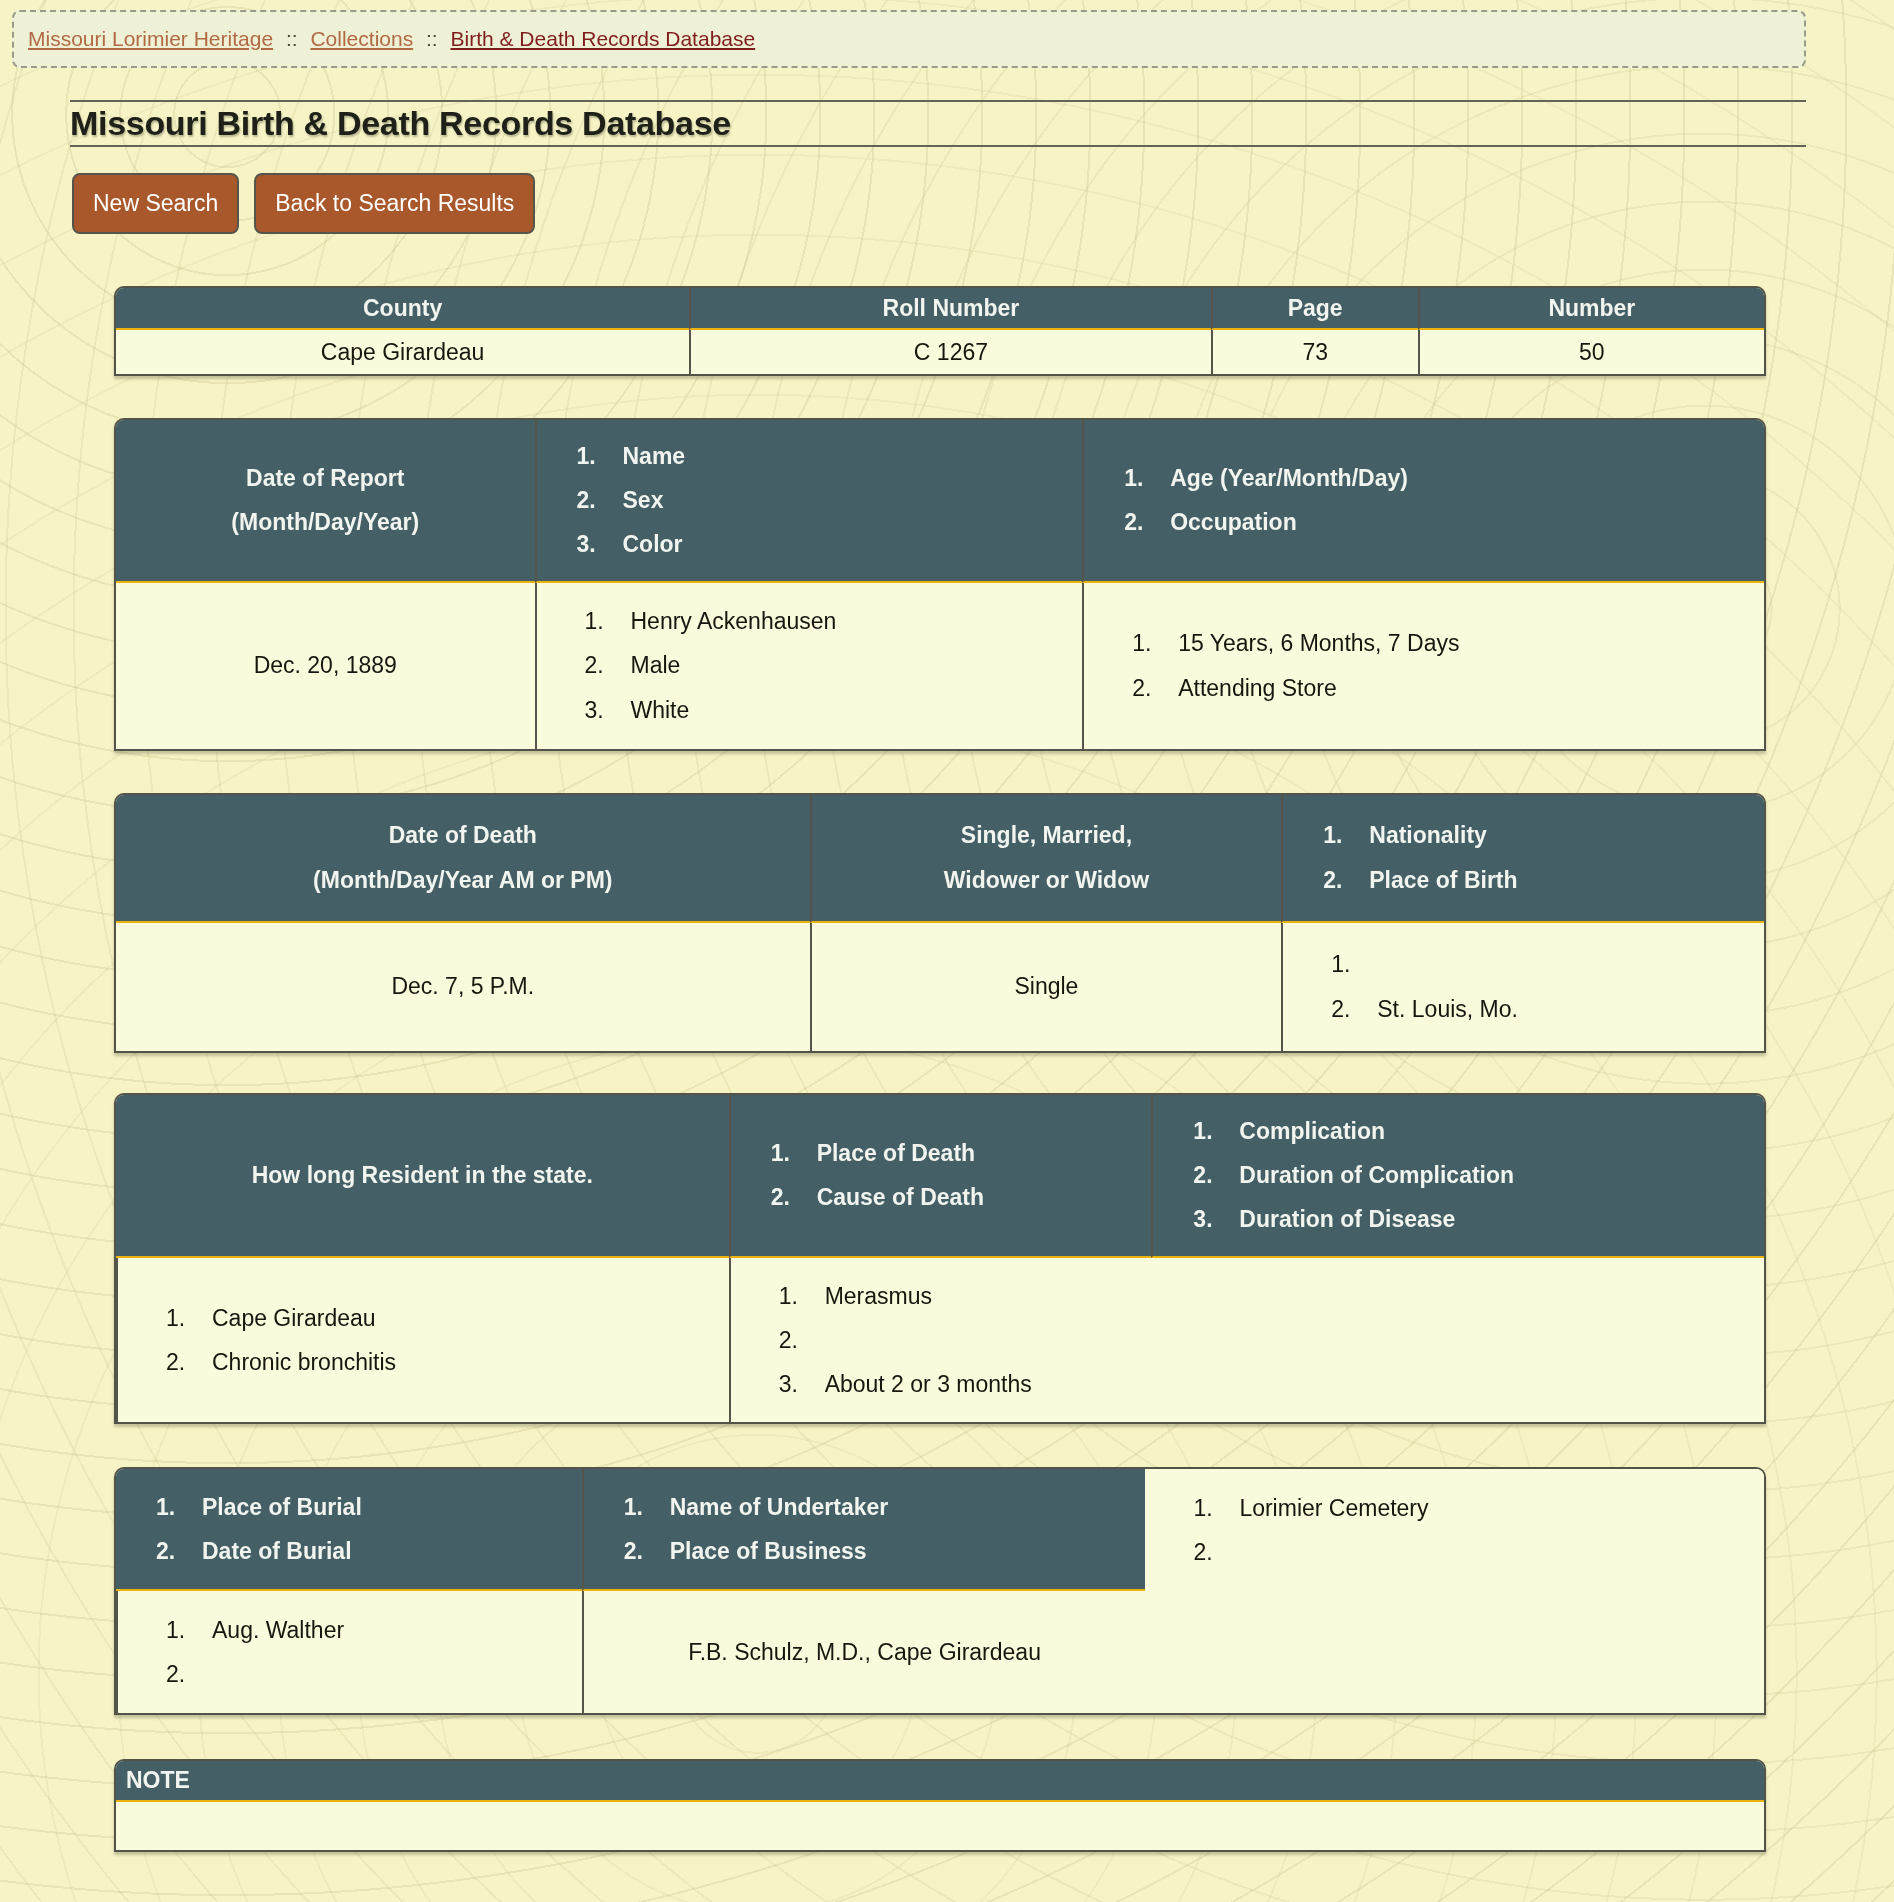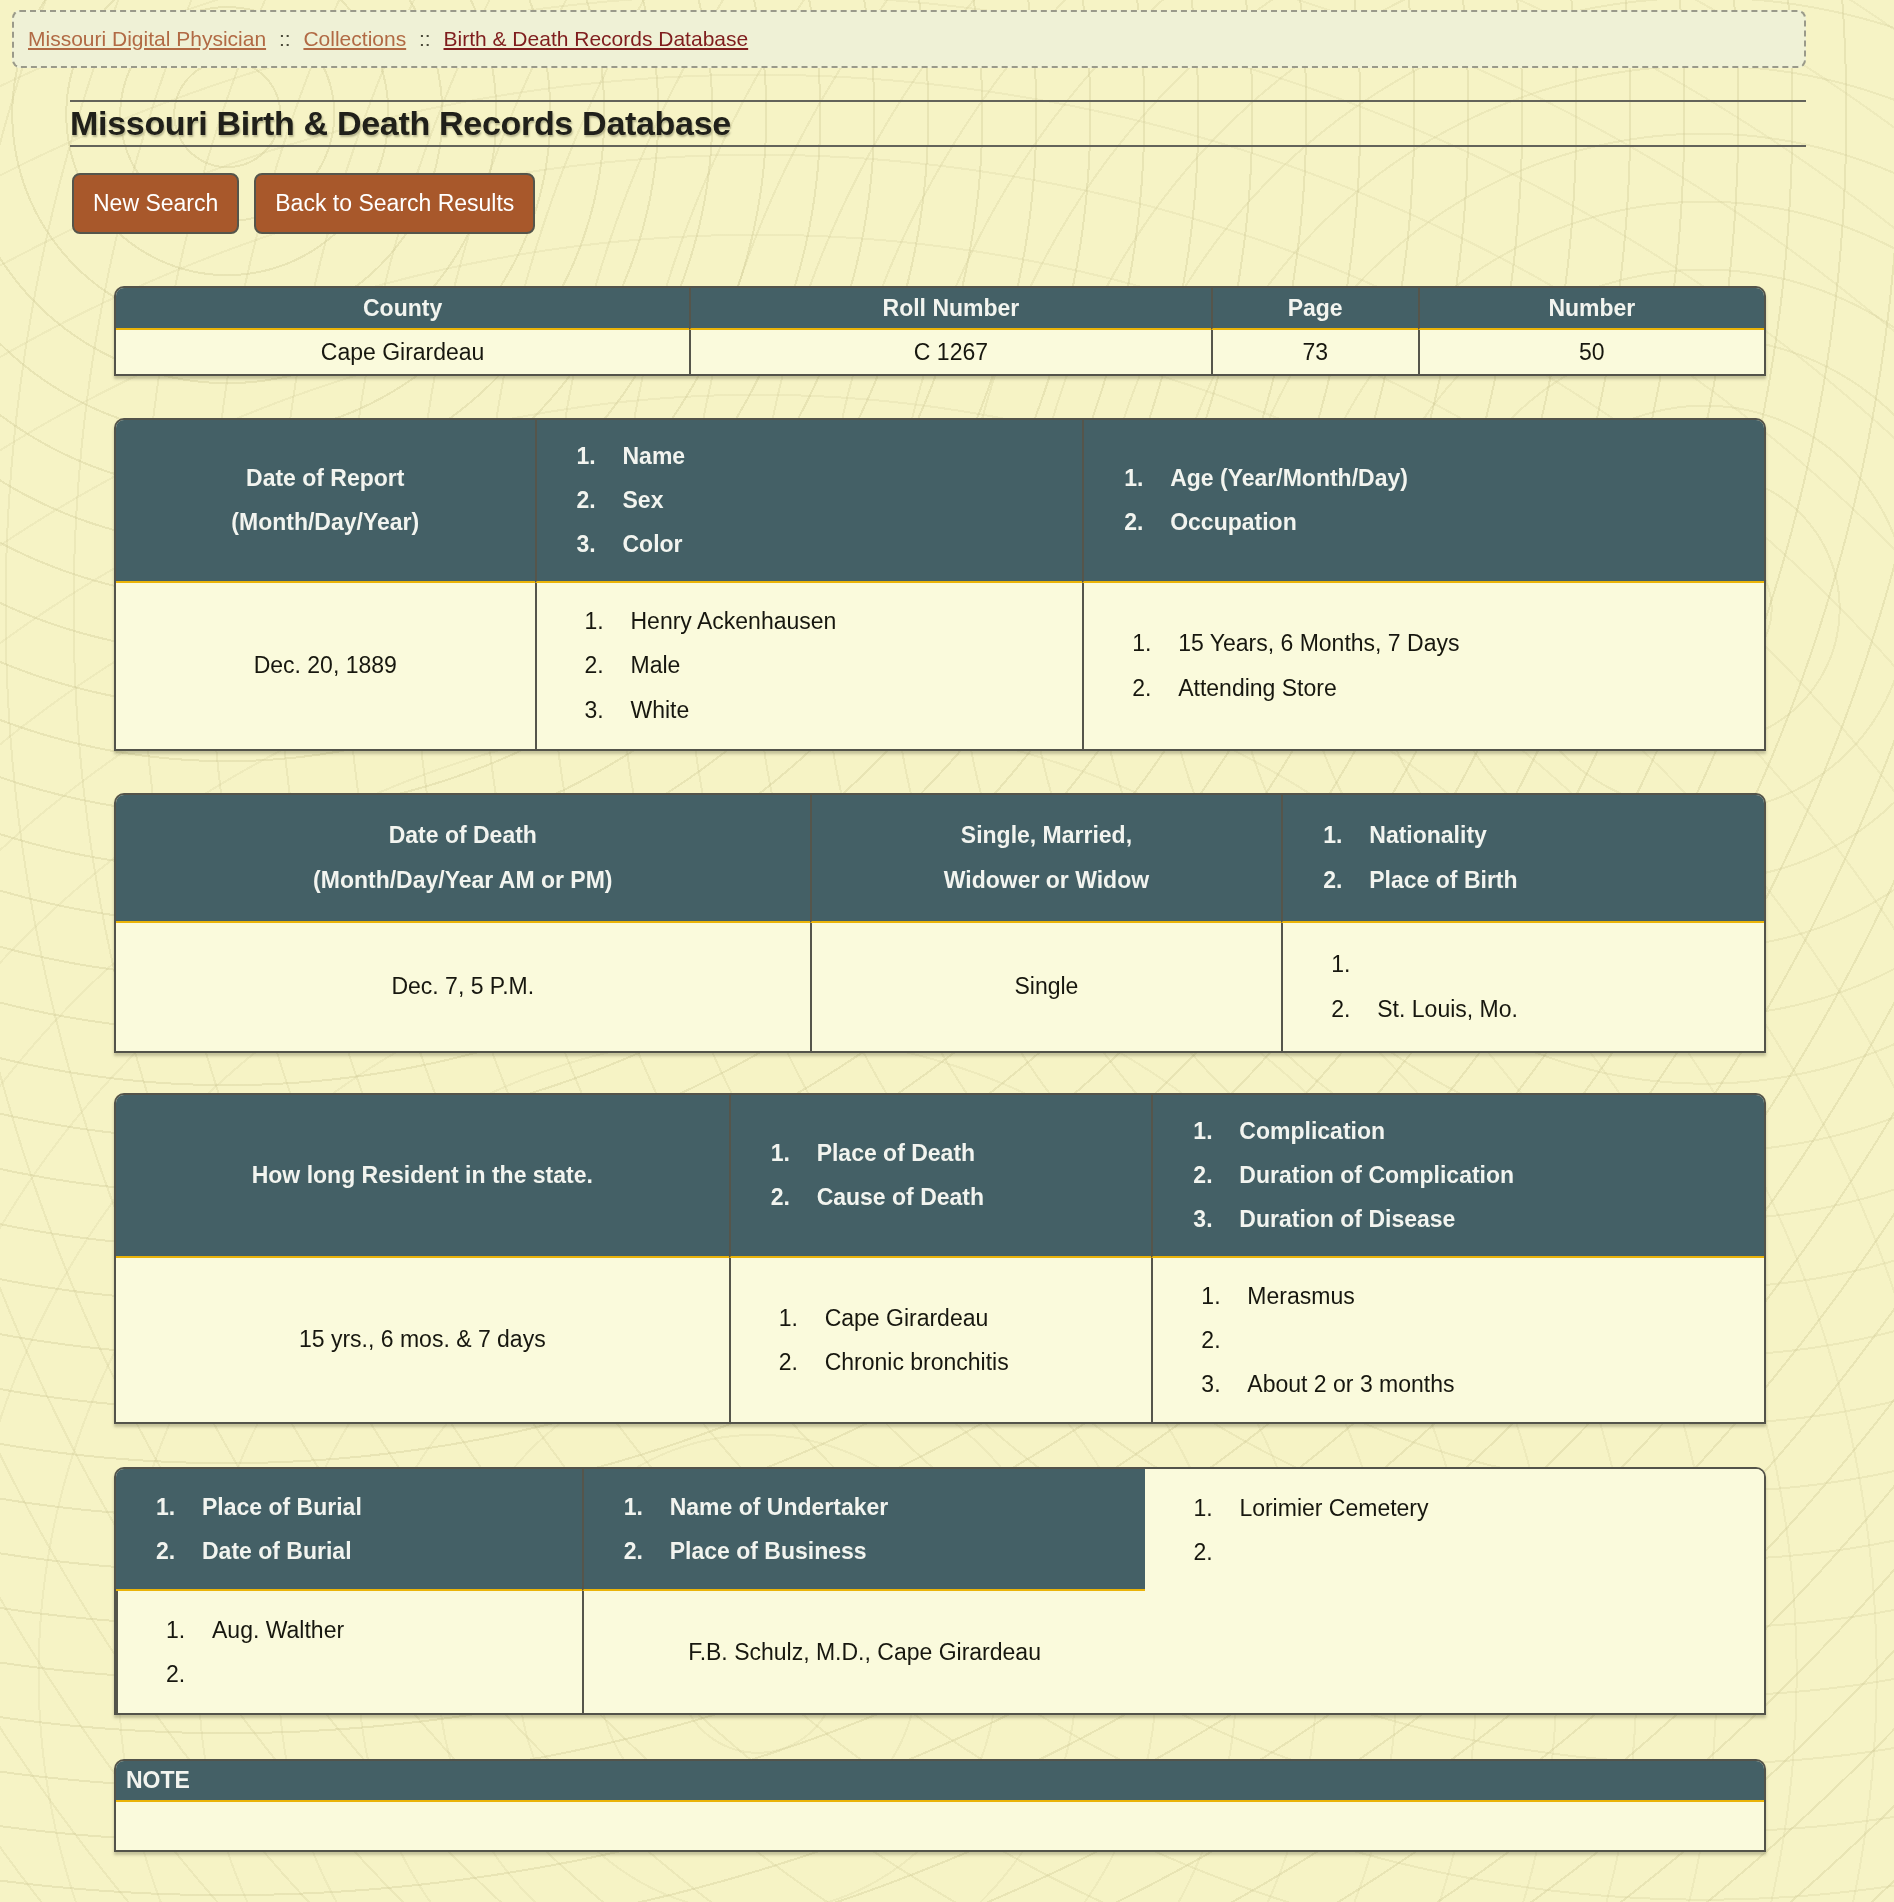--- a/index.html
+++ b/index.html
@@ -97,21 +97,21 @@
   .t-residence .bcell { min-height: 162px; }
   .t-burial .hcell    { min-height: 122px; }
   .t-burial .bcell    { min-height: 122px; }
   .t-note .hcell      { min-height: 41px; padding: 5px 10px; justify-content: center; }
   .t-note .bcell      { min-height: 48px; }
 </style>
 </head>
 <body>
 
 <div class="crumbbar">
-  <a class="crumb-link">Missouri Digital Physician</a>
+  <a class="crumb-link">Missouri Lorimier Heritage</a>
   <span class="sep">::</span>
   <a class="crumb-link">Collections</a>
   <span class="sep">::</span>
   <a class="crumb-link current">Birth &amp; Death Records Database</a>
 </div>
 
 <div class="head-block">
   <hr class="rule">
   <h1 class="title">Missouri Birth &amp; Death Records Database</h1>
   <hr class="rule">
@@ -252,21 +252,20 @@
       </div>
       <div class="lrow">
         <span class="num">2.</span>
         <span class="txt">Duration of Complication</span>
       </div>
       <div class="lrow">
         <span class="num">3.</span>
         <span class="txt">Duration of Disease</span>
       </div>
     </div>
-  <div class="bcell center c1">15 yrs., 6 mos. &amp; 7 days</div>
   <div class="bcell list-b">
       <div class="lrow">
         <span class="num">1.</span>
         <span class="txt">Cape Girardeau</span>
       </div>
       <div class="lrow">
         <span class="num">2.</span>
         <span class="txt">Chronic bronchitis</span>
       </div>
     </div>

